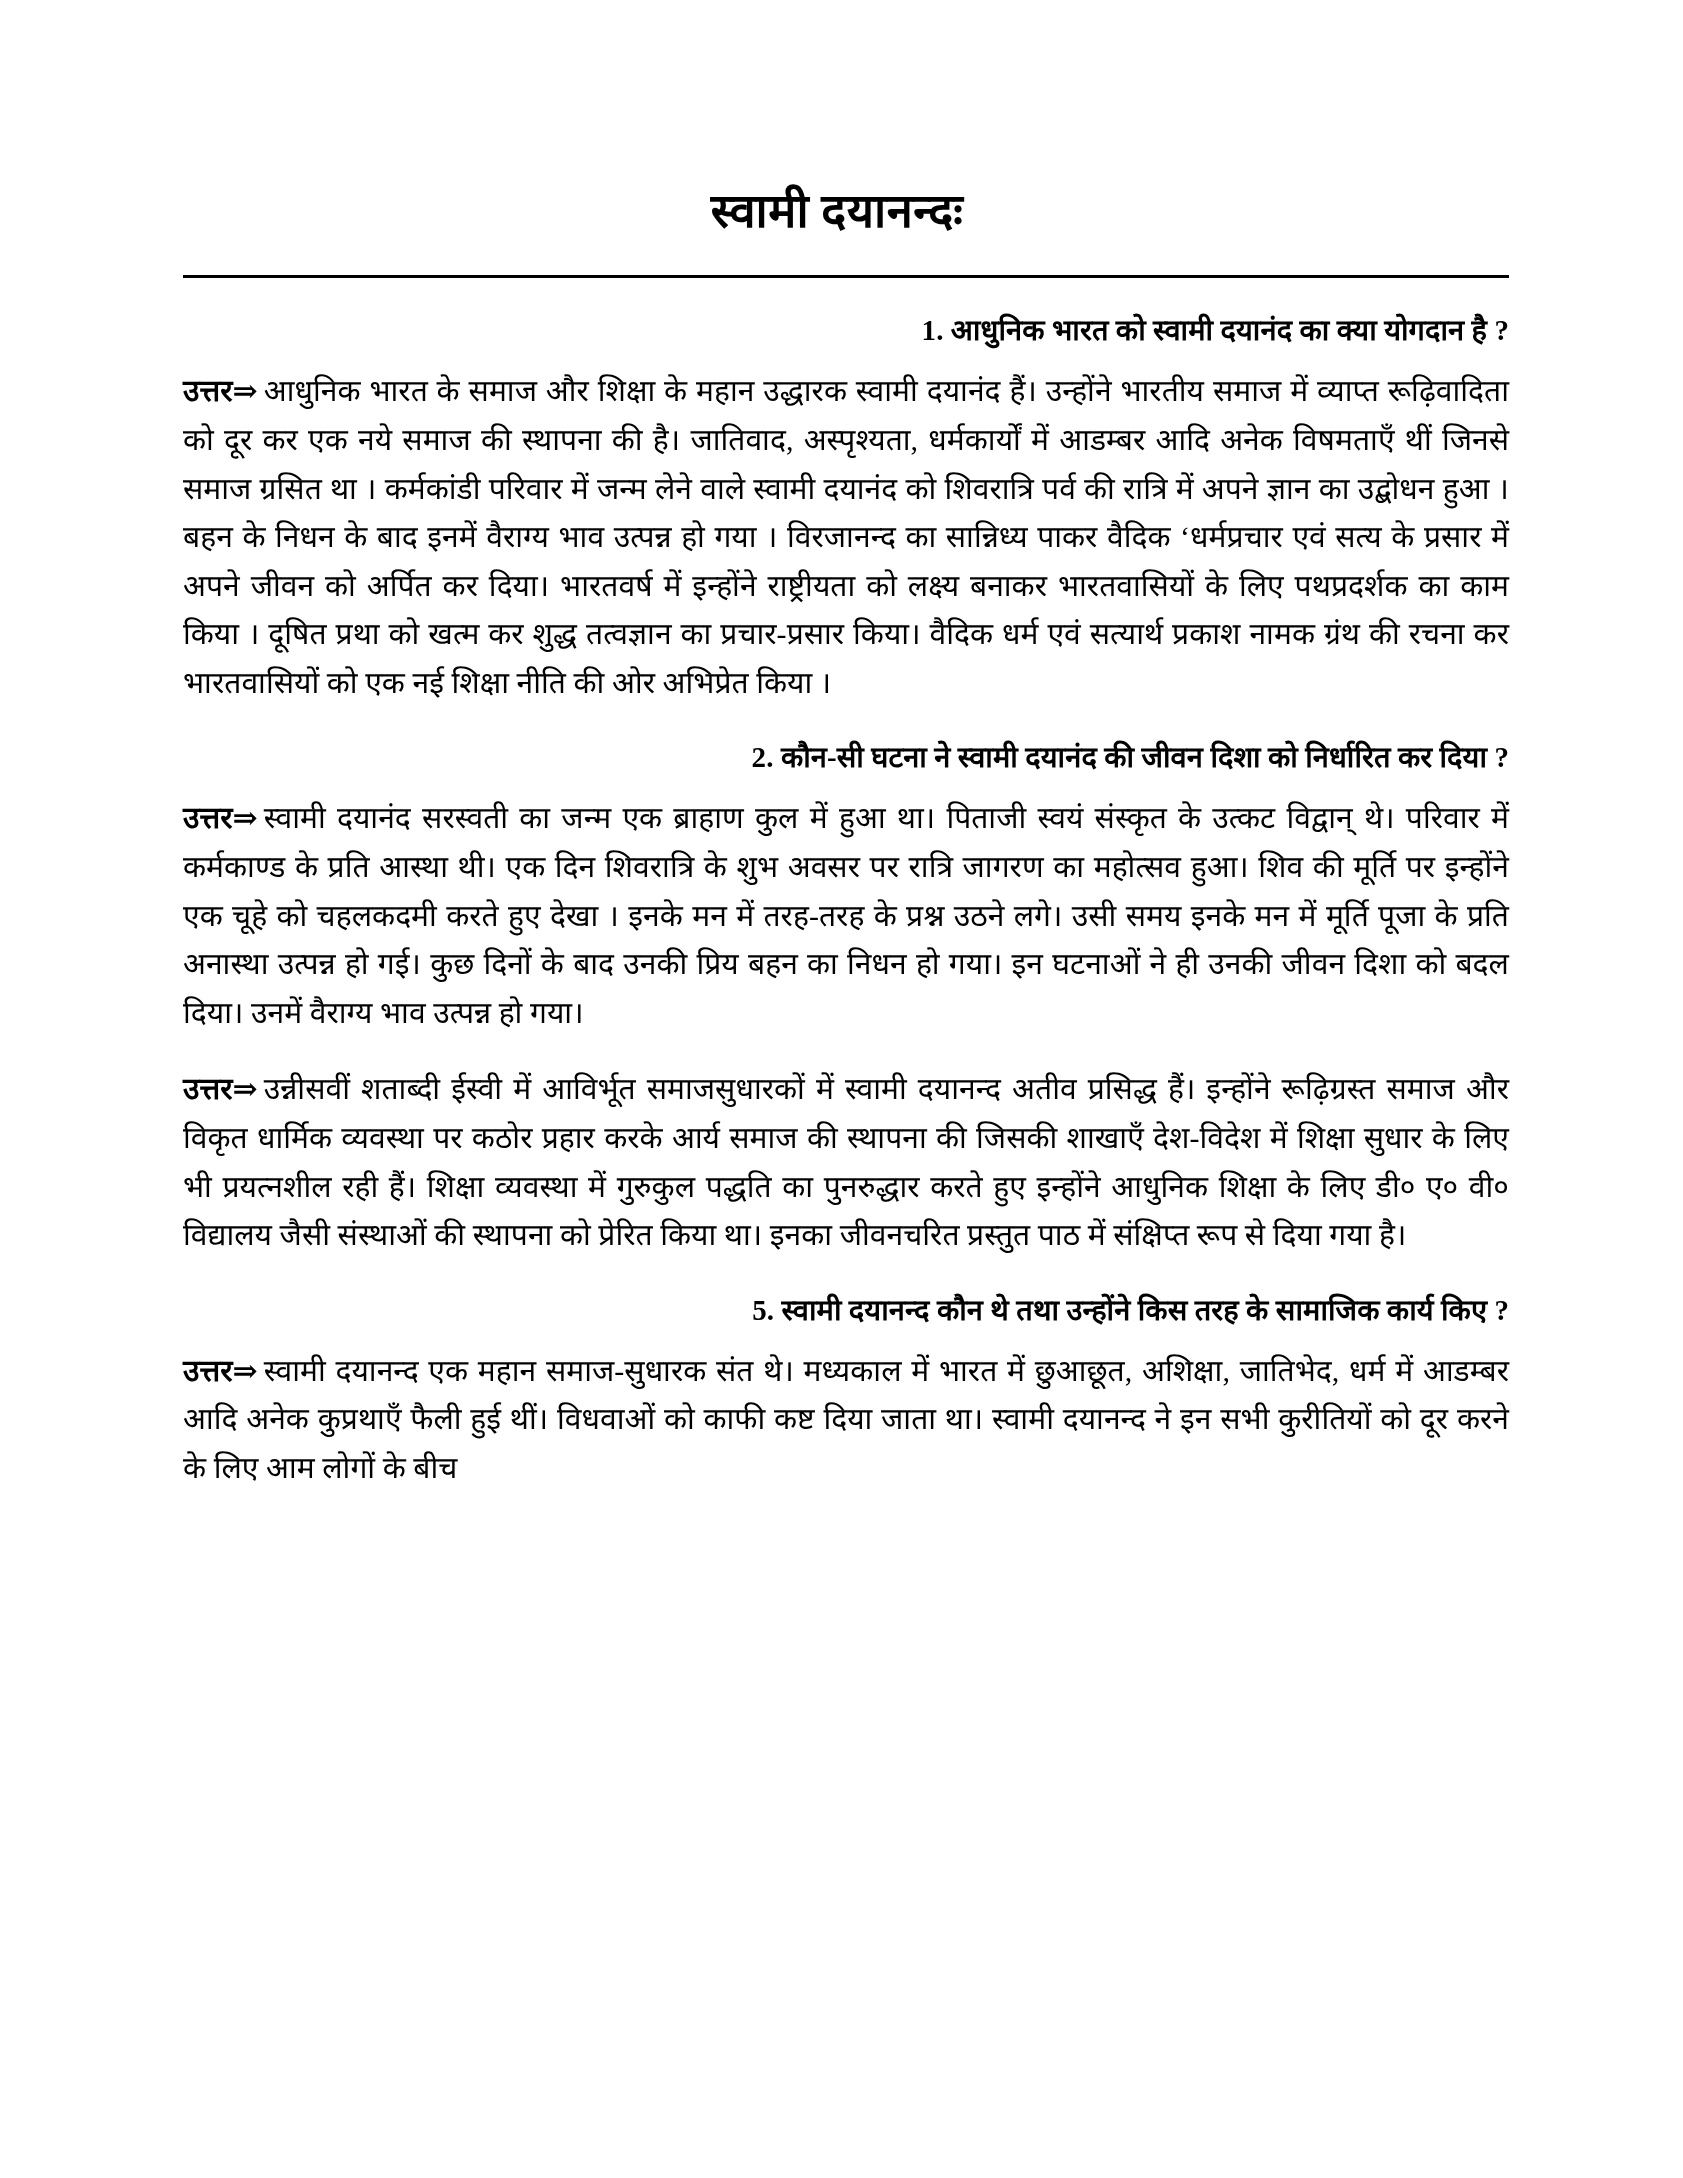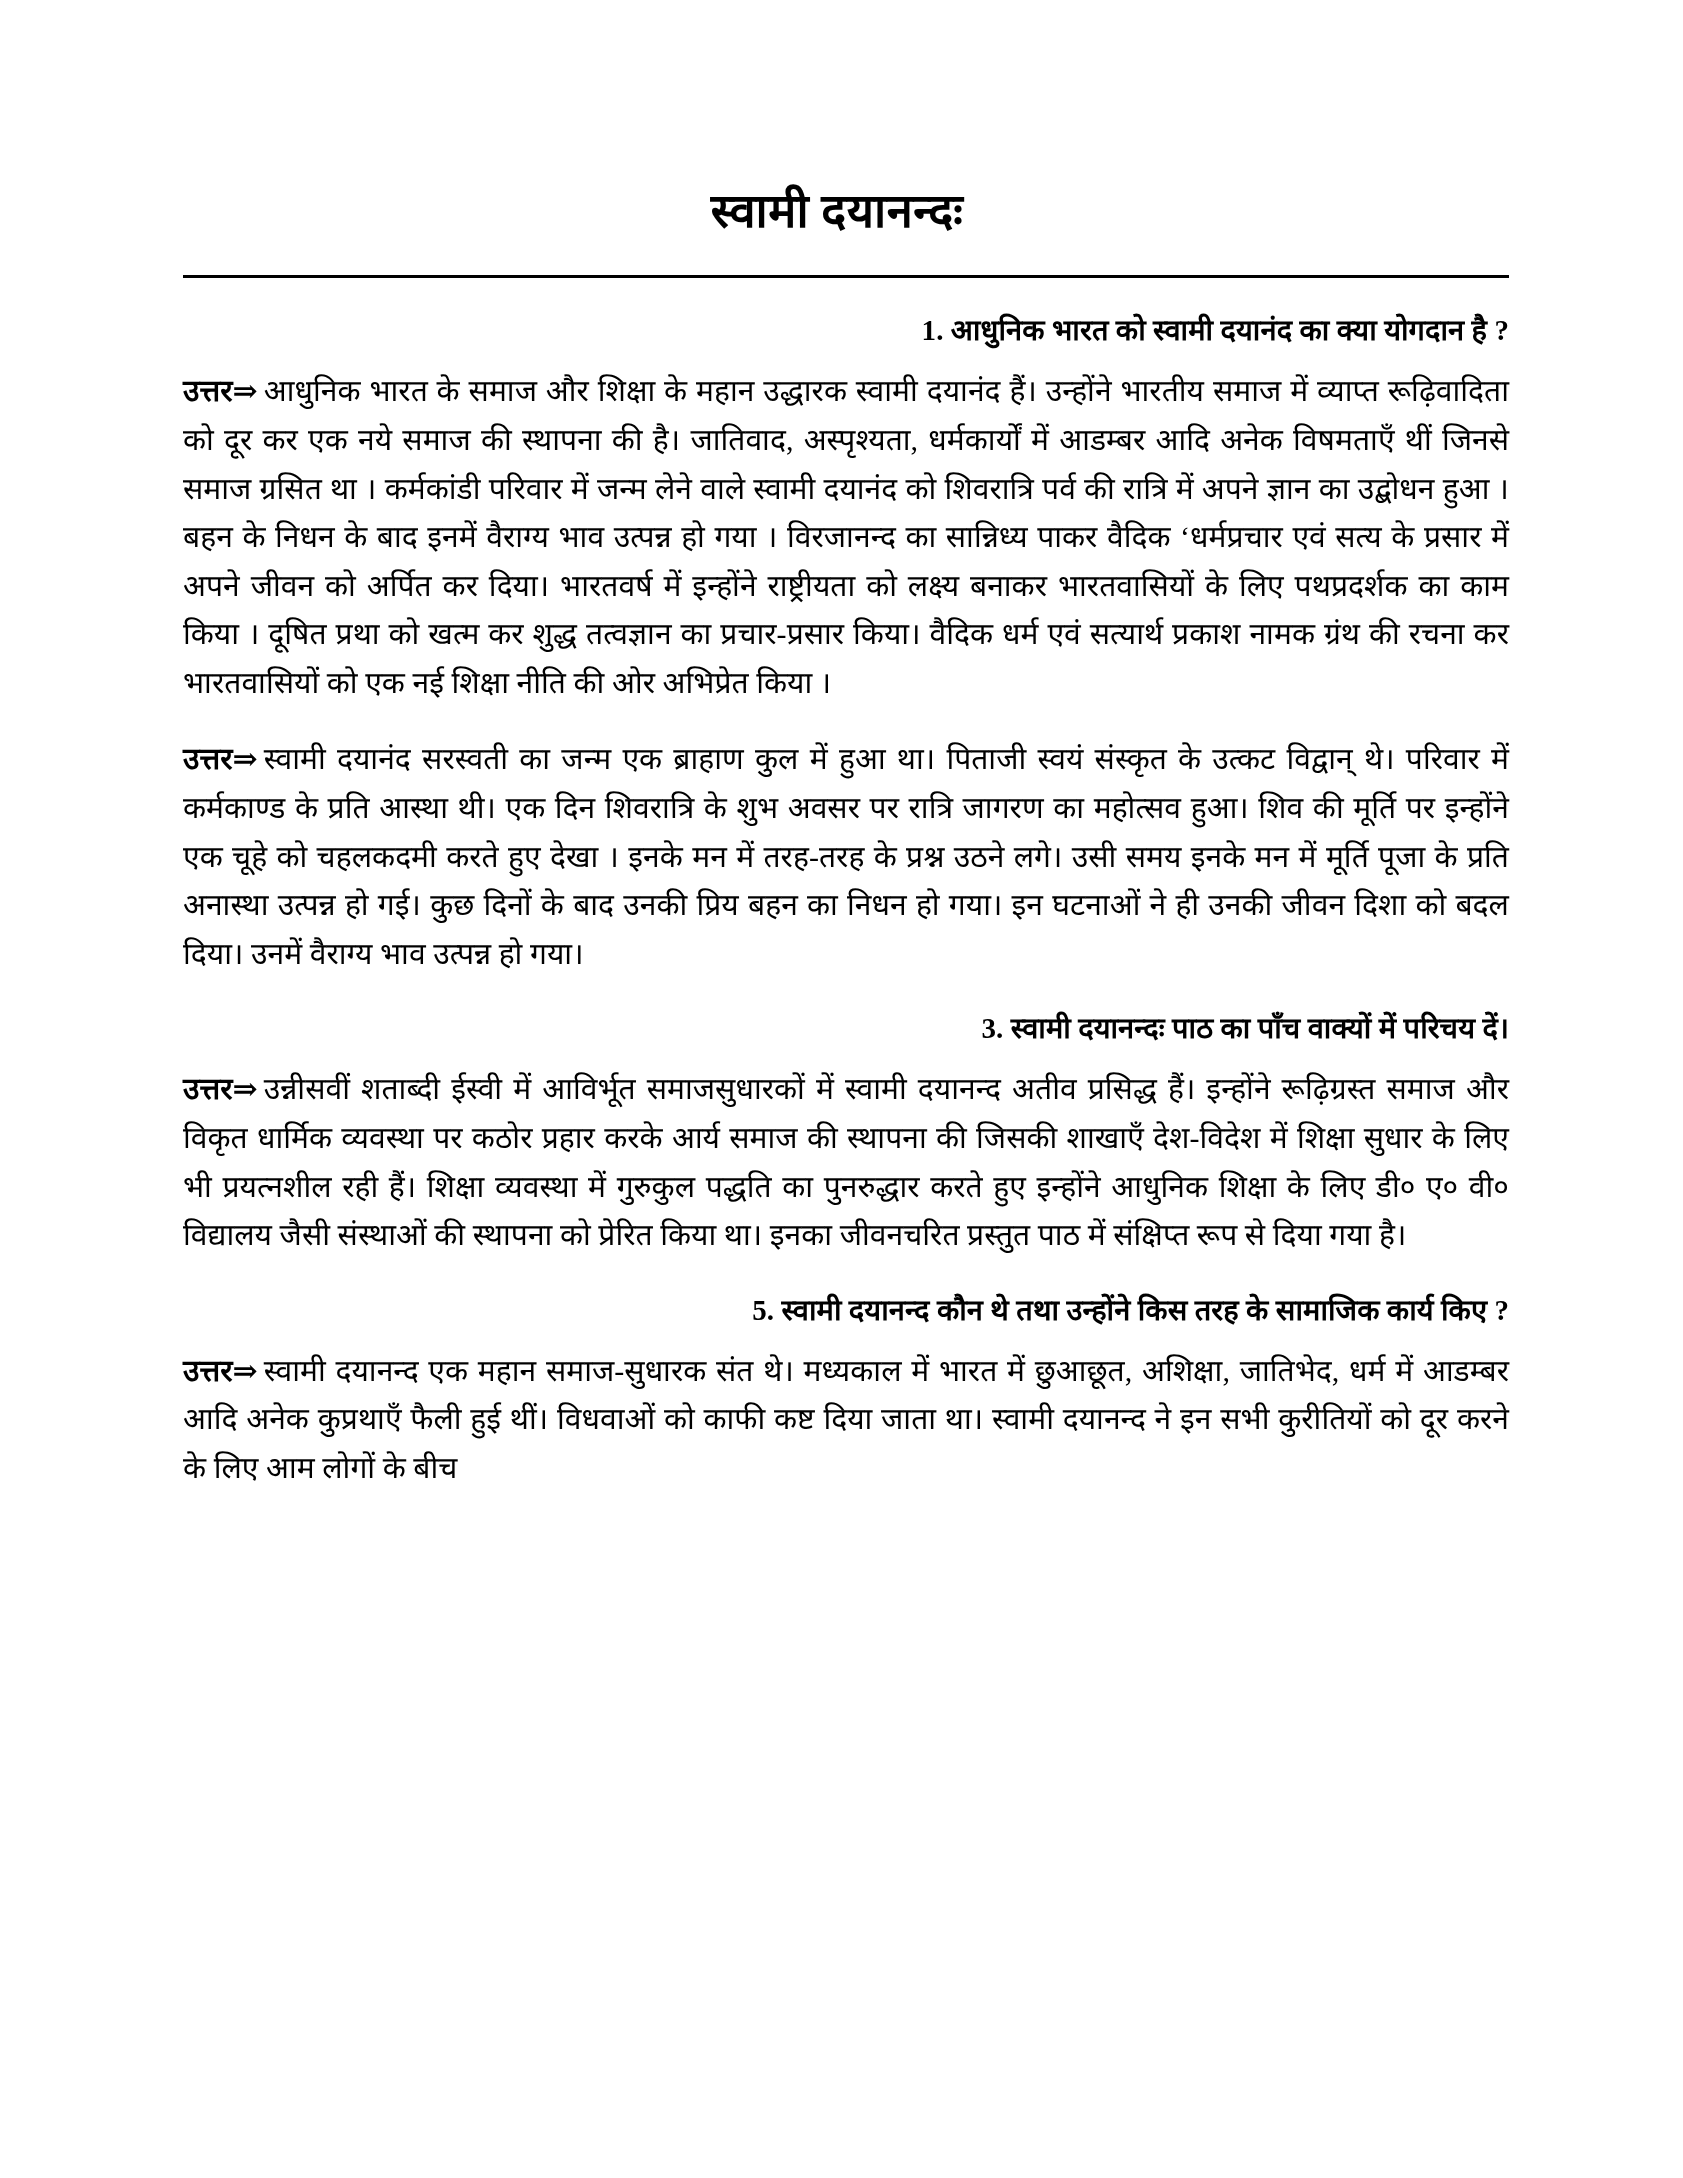--- a/index.html
+++ b/index.html
@@ -75,25 +75,25 @@
   <h1 class="doc-title">स्वामी दयानन्दः</h1>
 
   <hr class="title-rule">
 
   <div class="qa-block">
     <div class="question">1. आधुनिक भारत को स्वामी दयानंद का क्या योगदान है ?</div>
     <p class="answer"><span class="answer-label">उत्तर</span><span class="answer-arrow">⇒</span><span>आधुनिक भारत के समाज और शिक्षा के महान उद्धारक स्वामी दयानंद हैं। उन्होंने भारतीय समाज में व्याप्त रूढ़िवादिता को दूर कर एक नये समाज की स्थापना की है। जातिवाद, अस्पृश्यता, धर्मकार्यों में आडम्बर आदि अनेक विषमताएँ थीं जिनसे समाज ग्रसित था । कर्मकांडी परिवार में जन्म लेने वाले स्वामी दयानंद को शिवरात्रि पर्व की रात्रि में अपने ज्ञान का उद्बोधन हुआ । बहन के निधन के बाद इनमें वैराग्य भाव उत्पन्न हो गया । विरजानन्द का सान्निध्य पाकर वैदिक ‘धर्मप्रचार एवं सत्य के प्रसार में अपने जीवन को अर्पित कर दिया। भारतवर्ष में इन्होंने राष्ट्रीयता को लक्ष्य बनाकर भारतवासियों के लिए पथप्रदर्शक का काम किया । दूषित प्रथा को खत्म कर शुद्ध तत्वज्ञान का प्रचार-प्रसार किया। वैदिक धर्म एवं सत्यार्थ प्रकाश नामक ग्रंथ की रचना कर भारतवासियों को एक नई शिक्षा नीति की ओर अभिप्रेत किया ।</span></p>
   </div>
 
   <div class="qa-block">
+    <div class="question">2. कौन-सी घटना ने स्वामी दयानंद की जीवन दिशा को निर्धारित कर दिया ?</div>
     <p class="answer"><span class="answer-label">उत्तर</span><span class="answer-arrow">⇒</span><span>स्वामी दयानंद सरस्वती का जन्म एक ब्राहाण कुल में हुआ था। पिताजी स्वयं संस्कृत के उत्कट विद्वान् थे। परिवार में कर्मकाण्ड के प्रति आस्था थी। एक दिन शिवरात्रि के शुभ अवसर पर रात्रि जागरण का महोत्सव हुआ। शिव की मूर्ति पर इन्होंने एक चूहे को चहलकदमी करते हुए देखा । इनके मन में तरह-तरह के प्रश्न उठने लगे। उसी समय इनके मन में मूर्ति पूजा के प्रति अनास्था उत्पन्न हो गई। कुछ दिनों के बाद उनकी प्रिय बहन का निधन हो गया। इन घटनाओं ने ही उनकी जीवन दिशा को बदल दिया। उनमें वैराग्य भाव उत्पन्न हो गया।</span></p>
   </div>
 
   <div class="qa-block">
-    <div class="question">3. स्वामी दयानन्दः पाठ का पाँच वाक्यों में परिचय दें।</div>
     <p class="answer"><span class="answer-label">उत्तर</span><span class="answer-arrow">⇒</span><span>उन्नीसवीं शताब्दी ईस्वी में आविर्भूत समाजसुधारकों में स्वामी दयानन्द अतीव प्रसिद्ध हैं। इन्होंने रूढ़िग्रस्त समाज और विकृत धार्मिक व्यवस्था पर कठोर प्रहार करके आर्य समाज की स्थापना की जिसकी शाखाएँ देश-विदेश में शिक्षा सुधार के लिए भी प्रयत्नशील रही हैं। शिक्षा व्यवस्था में गुरुकुल पद्धति का पुनरुद्धार करते हुए इन्होंने आधुनिक शिक्षा के लिए डी० ए० वी० विद्यालय जैसी संस्थाओं की स्थापना को प्रेरित किया था। इनका जीवनचरित प्रस्तुत पाठ में संक्षिप्त रूप से दिया गया है।</span></p>
   </div>
 
   <div class="qa-block">
     <div class="question">5. स्वामी दयानन्द कौन थे तथा उन्होंने किस तरह के सामाजिक कार्य किए ?</div>
     <p class="answer"><span class="answer-label">उत्तर</span><span class="answer-arrow">⇒</span><span>स्वामी दयानन्द एक महान समाज-सुधारक संत थे। मध्यकाल में भारत में छुआछूत, अशिक्षा, जातिभेद, धर्म में आडम्बर आदि अनेक कुप्रथाएँ फैली हुई थीं। विधवाओं को काफी कष्ट दिया जाता था। स्वामी दयानन्द ने इन सभी कुरीतियों को दूर करने के लिए आम लोगों के बीच</span></p>
   </div>
 
 </div>
 

